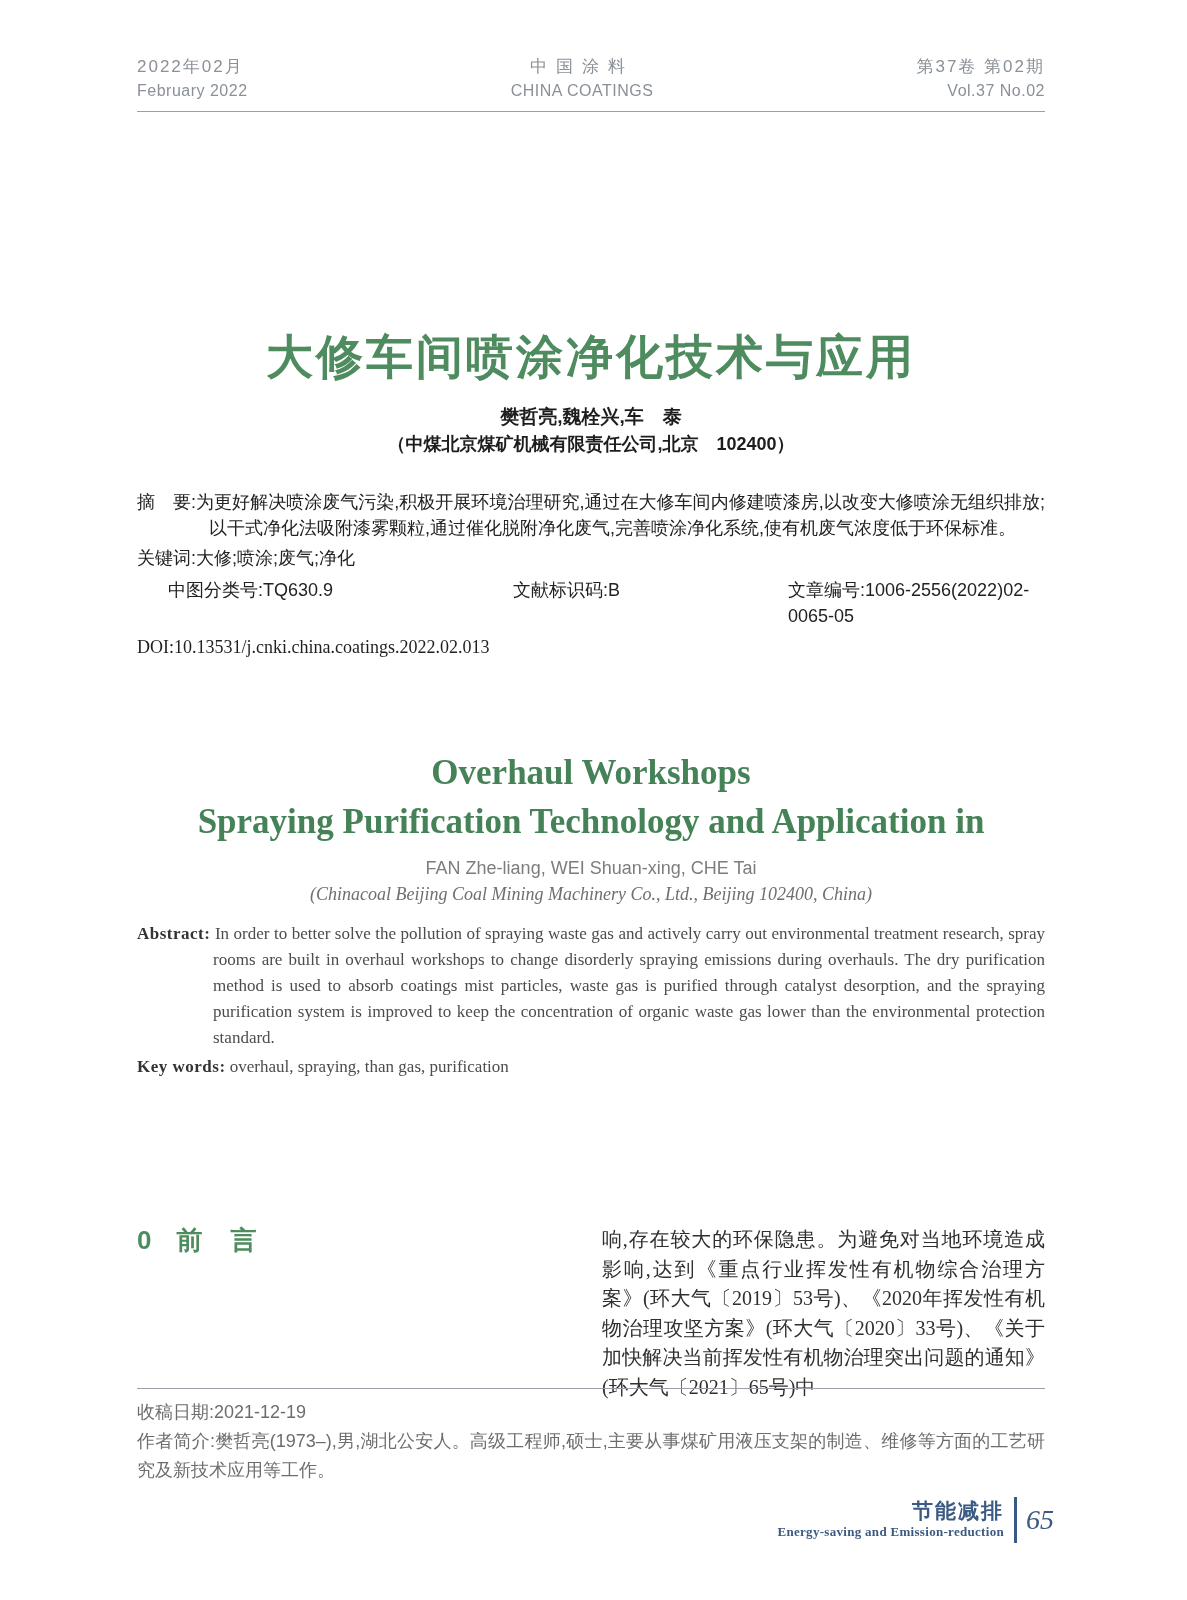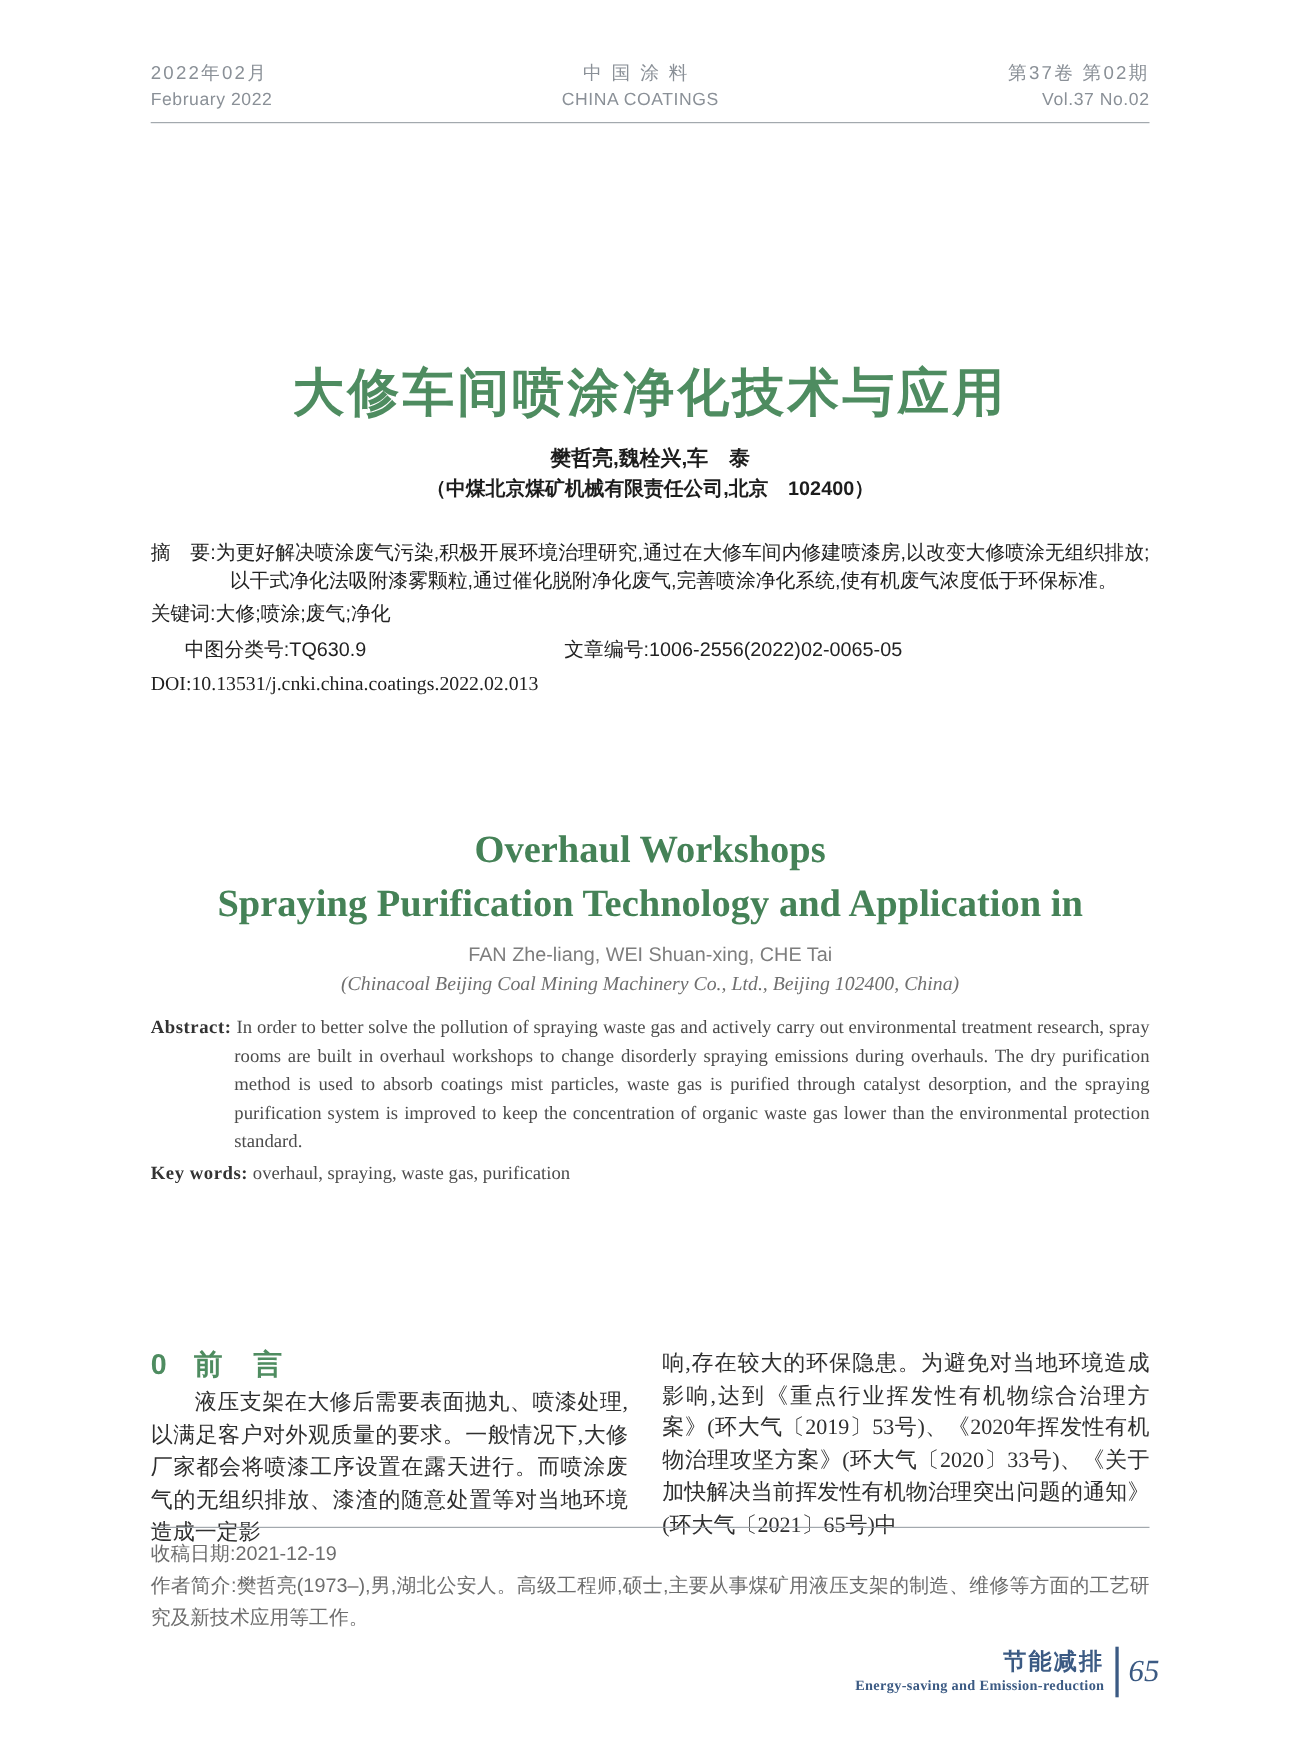--- a/index.html
+++ b/index.html
@@ -145,41 +145,41 @@
 
   <h1 class="title-cn">大修车间喷涂净化技术与应用</h1>
   <div class="authors-cn">樊哲亮,魏栓兴,车　泰</div>
   <div class="affil-cn">（中煤北京煤矿机械有限责任公司,北京　102400）</div>
 
   <div class="cn-meta">
     <p class="abstract-cn"><span>摘　要:</span><span>为更好解决喷涂废气污染,积极开展环境治理研究,通过在大修车间内修建喷漆房,以改变大修喷涂无组织排放;以干式净化法吸附漆雾颗粒,通过催化脱附净化废气,完善喷涂净化系统,使有机废气浓度低于环保标准。</span></p>
     <p class="kw-cn"><span>关键词:</span><span>大修;喷涂;废气;净化</span></p>
     <div class="clc-row">
       <div class="clc"><span>中图分类号:</span><span>TQ630.9</span></div>
+      <div class="dcc"><span>文献标识码:</span><span>B</span></div>
       <div class="aid"><span>文章编号:</span><span>1006-2556(2022)02-0065-05</span></div>
     </div>
     <div class="doi-line">DOI:10.13531/j.cnki.china.coatings.2022.02.013</div>
   </div>
 
   <div class="title-en">
     <div>Overhaul Workshops</div>
     <div>Spraying Purification Technology and Application in</div>
   </div>
   <div class="authors-en">FAN Zhe-liang, WEI Shuan-xing, CHE Tai</div>
   <div class="affil-en">(Chinacoal Beijing Coal Mining Machinery Co., Ltd., Beijing 102400, China)</div>
 
   <div class="en-meta">
     <p class="abstract-en"><b>Abstract:</b> <span>In order to better solve the pollution of spraying waste gas and actively carry out environmental treatment research, spray rooms are built in overhaul workshops to change disorderly spraying emissions during overhauls. The dry purification method is used to absorb coatings mist particles, waste gas is purified through catalyst desorption, and the spraying purification system is improved to keep the concentration of organic waste gas lower than the environmental protection standard.</span></p>
-    <p class="kw-en"><b>Key words:</b> <span>overhaul, spraying, waste gas, purification</span></p>
+    <p class="kw-en"><b>Key words:</b> <span>overhaul, spraying, than gas, purification</span></p>
   </div>
 
   <div class="body-cols">
     <div class="col-left">
       <div class="sec-head"><span class="no">0</span><span>前　言</span></div>
-      <p class="body-par">液压支架在大修后需要表面抛丸、喷漆处理,以满足客户对外观质量的要求。一般情况下,大修厂家都会将喷漆工序设置在露天进行。而喷涂废气的无组织排放、漆渣的随意处置等对当地环境造成一定影</p>
     </div>
     <div class="col-right">
       <p class="body-par">响,存在较大的环保隐患。为避免对当地环境造成影响,达到《重点行业挥发性有机物综合治理方案》(环大气〔2019〕53号)、《2020年挥发性有机物治理攻坚方案》(环大气〔2020〕33号)、《关于加快解决当前挥发性有机物治理突出问题的通知》(环大气〔2021〕65号)中</p>
     </div>
   </div>
 
   <div class="footnote">
     <p><span>收稿日期:</span><span>2021-12-19</span></p>
     <p><span>作者简介:</span><span>樊哲亮(1973–),男,湖北公安人。高级工程师,硕士,主要从事煤矿用液压支架的制造、维修等方面的工艺研究及新技术应用等工作。</span></p>
   </div>

